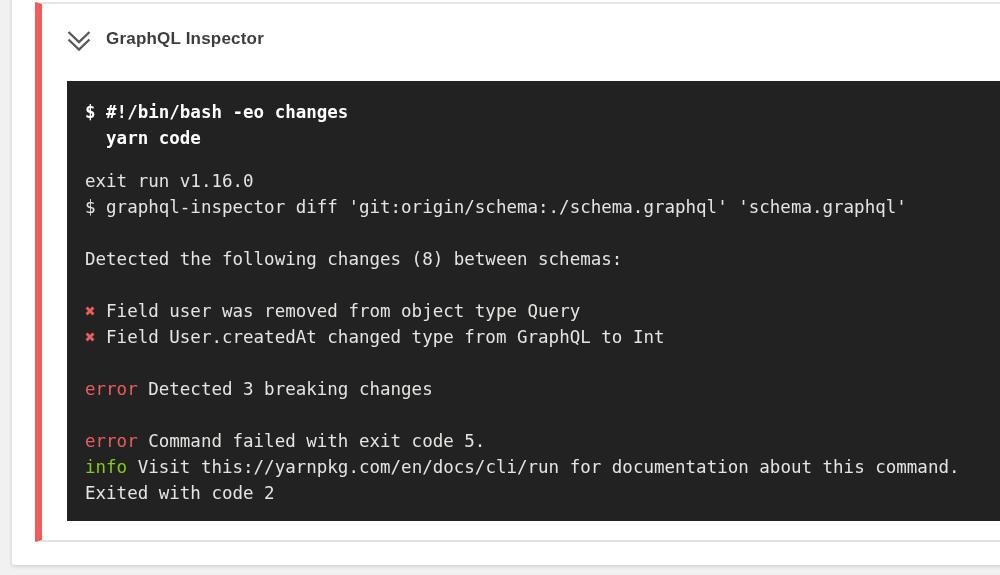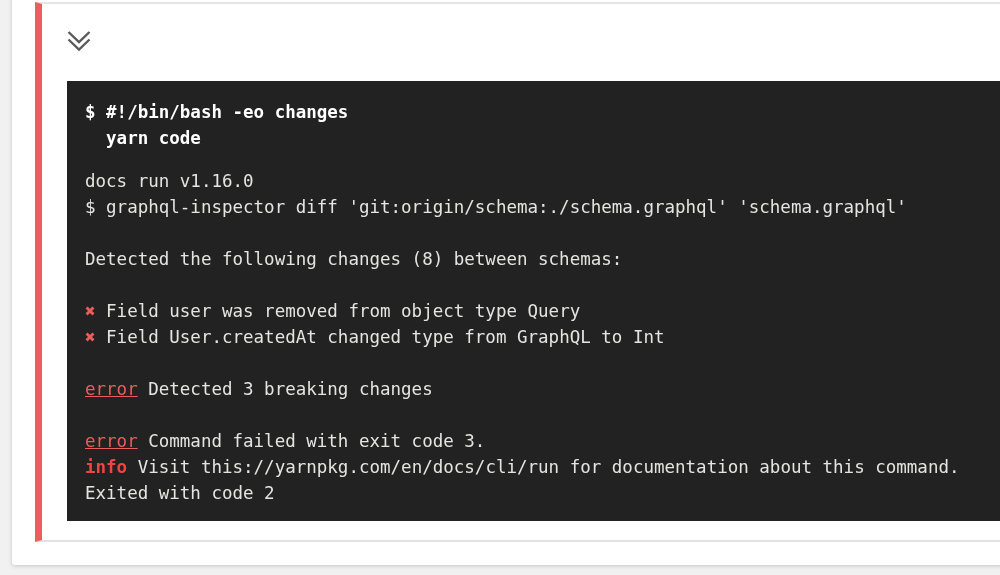--- a/index.html
+++ b/index.html
@@ -75,64 +75,63 @@
   }
   .out-block {
     margin-top: 17px;
   }
   .line {
     white-space: pre;
     min-height: 26px;
   }
   .t-err {
     color: #ea5d5d;
-    text-decoration: underline;
   }
   .t-mark {
     color: #ea5d5d;
     font-weight: bold;
   }
   .t-info {
-    color: #ef4444;
-    font-weight: bold;
+    color: #84cc16;
   }
 </style>
 </head>
 <body>
 
 <div class="card">
 
   <div class="step">
 
     <div class="step-header">
       <svg class="chev-icon" viewBox="0 0 28 28" fill="none" xmlns="http://www.w3.org/2000/svg">
         <polyline points="3.5,7 14,17 24.5,7" stroke="#5a5a5a" stroke-width="2.4" fill="none"></polyline>
         <polyline points="3.5,14.5 14,24.5 24.5,14.5" stroke="#5a5a5a" stroke-width="2.4" fill="none"></polyline>
       </svg>
+      <span class="step-title">GraphQL Inspector</span>
     </div>
 
     <div class="terminal">
 
       <div class="cmd-block">
         <div class="line"><span>$ #!/bin/bash -eo changes</span></div>
         <div class="line"><span>  yarn code</span></div>
       </div>
 
       <div class="out-block">
-        <div class="line"><span>docs run v1.16.0</span></div>
+        <div class="line"><span>exit run v1.16.0</span></div>
         <div class="line"><span>$ graphql-inspector diff 'git:origin/schema:./schema.graphql' 'schema.graphql'</span></div>
         <div class="line"></div>
         <div class="line"><span>Detected the following changes (8) between schemas:</span></div>
         <div class="line"></div>
         <div class="line"><span class="t-mark">✖</span><span> Field user was removed from object type Query</span></div>
         <div class="line"><span class="t-mark">✖</span><span> Field User.createdAt changed type from GraphQL to Int</span></div>
         <div class="line"></div>
         <div class="line"><span class="t-err">error</span><span> Detected 3 breaking changes</span></div>
         <div class="line"></div>
-        <div class="line"><span class="t-err">error</span><span> Command failed with exit code 3.</span></div>
+        <div class="line"><span class="t-err">error</span><span> Command failed with exit code 5.</span></div>
         <div class="line"><span class="t-info">info</span><span> Visit this://yarnpkg.com/en/docs/cli/run for documentation about this command.</span></div>
         <div class="line"><span>Exited with code 2</span></div>
       </div>
 
     </div>
 
   </div>
 
 </div>
 

